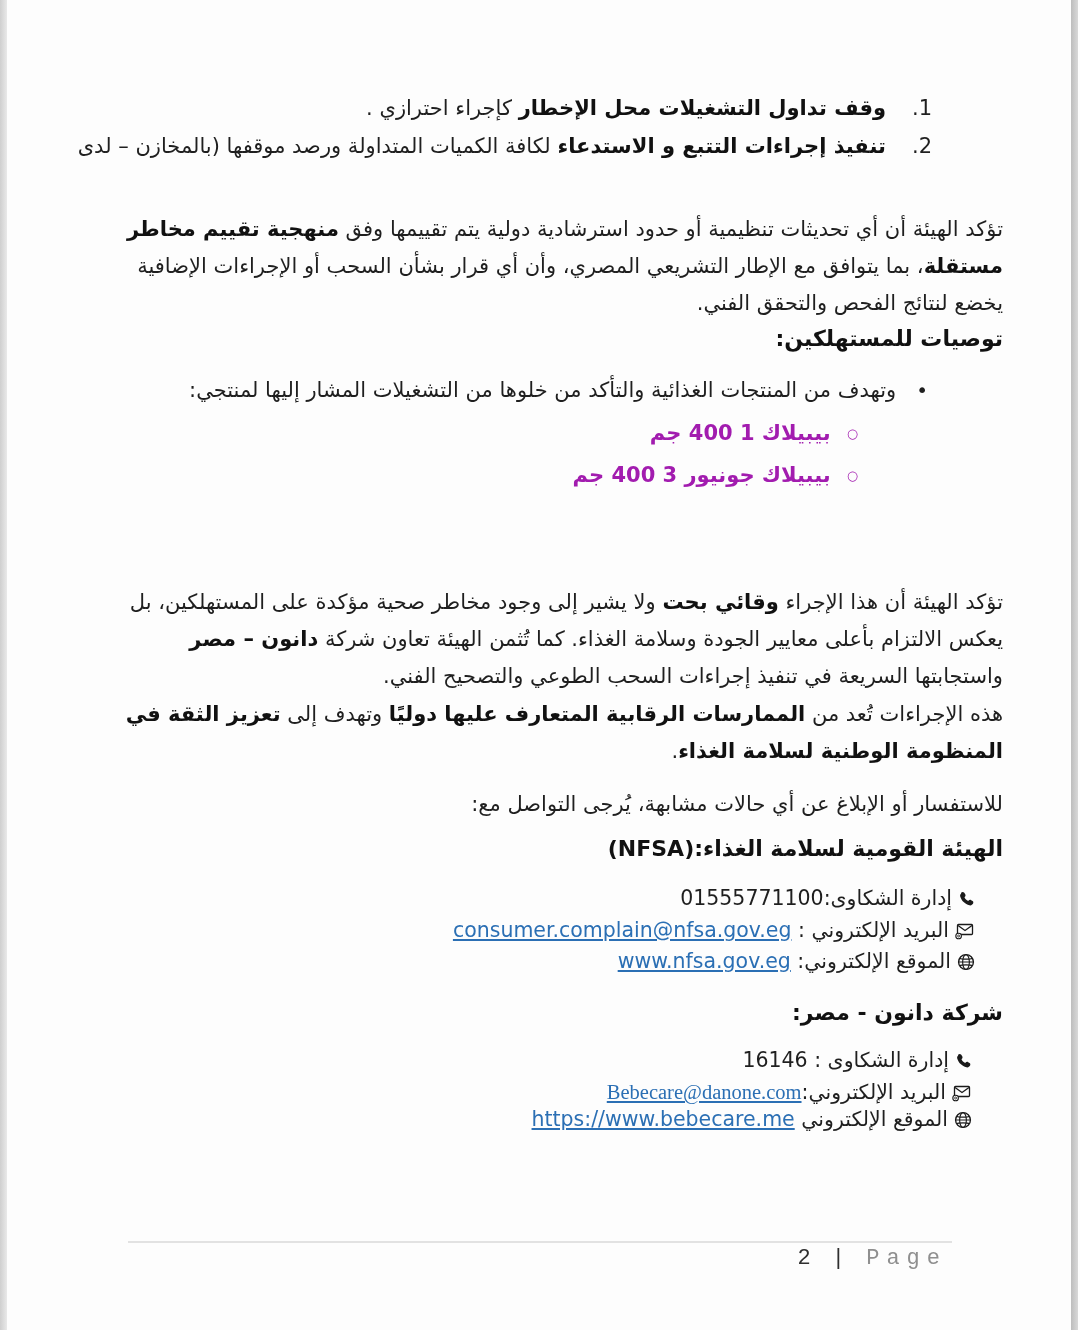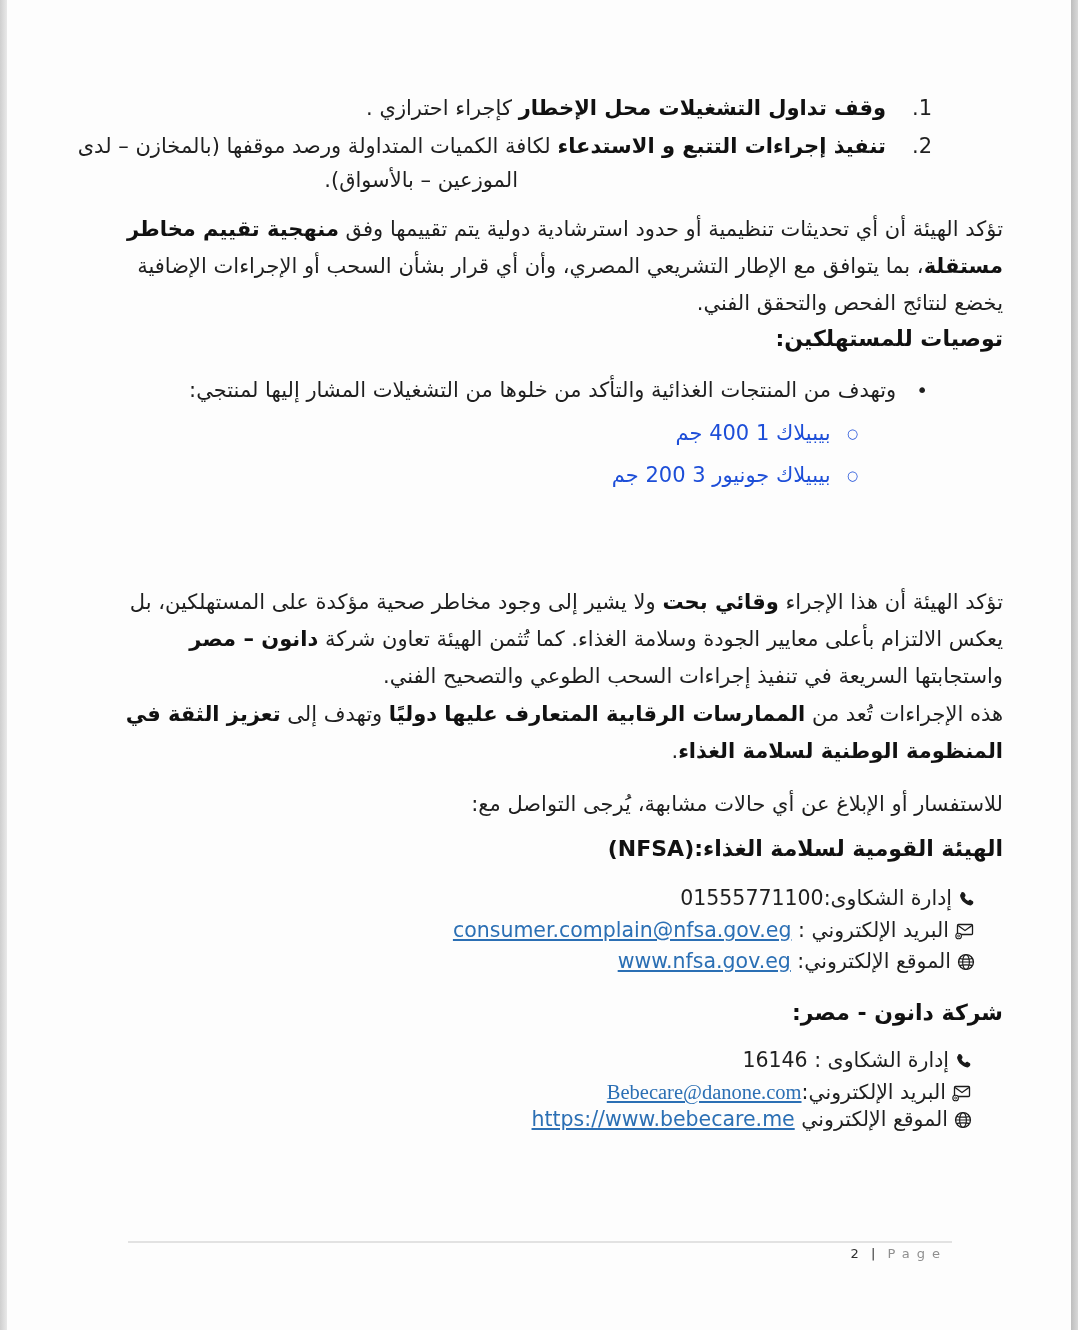--- a/index.html
+++ b/index.html
@@ -12,63 +12,62 @@
   .edge-left{left:0;width:7px;background:linear-gradient(to right,#cfcfcf,#e9e9e9);}
   .edge-right{left:1071px;width:7px;background:linear-gradient(to right,#bdbdbd,#d8d8d8);}
   .abs{position:absolute;direction:rtl;}
   .nowrap{white-space:nowrap;}
   .b{font-weight:bold;color:#111;}
   .body-text{font-size:21px;line-height:37px;text-align:right;}
   .num{display:inline-block;direction:ltr;margin-left:26px;}
   .heading{font-size:22px;font-weight:bold;color:#111;}
   .marker{display:inline-block;margin-left:20px;font-size:20px;}
   .circle-marker{display:inline-block;margin-left:16px;font-size:13px;vertical-align:2px;}
-  .product{font-size:21px;font-weight:normal;color:#1d4ed8;}
+  .product{font-size:21px;font-weight:bold;color:#a21caf;}
   .contact-line{font-size:20.5px;line-height:32px;text-align:right;}
   .contact-line .icn{display:inline-block;vertical-align:-3px;margin-left:6px;}
   a.doc-link{color:#2b6fb4;text-decoration:underline;cursor:pointer;}
   .serif-link{font-family:"Liberation Serif","DejaVu Serif",serif;}
   .footer-rule{position:absolute;top:1241px;left:128px;width:824px;height:2px;background:#e2e2e2;}
   .footer-text{
     position:absolute;direction:ltr;top:1246px;right:133px;
-    font-size:13px;letter-spacing:4px;color:#2f2f2f;
+    font-size:22px;letter-spacing:4px;color:#2f2f2f;font-family:Liberation Mono, monospace;
   }
   .page-label{letter-spacing:7px;color:#8f8f8f;}
   svg{display:inline-block;}
 </style>
 </head>
 <body>
 
 <div id="page">
   <div class="edge edge-left"></div>
   <div class="edge edge-right"></div>
 
   <div class="abs body-text nowrap" style="top:90px;right:148px;">
     <span class="num">.1</span><span class="b">وقف تداول التشغيلات محل الإخطار</span><span> كإجراء احترازي .</span>
   </div>
   <div class="abs body-text nowrap" style="top:128px;right:148px;">
     <span class="num">.2</span><span class="b">تنفيذ إجراءات التتبع و الاستدعاء</span><span> لكافة الكميات المتداولة ورصد موقفها (بالمخازن – لدى</span>
   </div>
-  <div class="abs body-text nowrap" style="top:162px;right:562px;">الموزعين – بالأسواق).</div>
 
   <div class="abs body-text" style="top:211px;right:77px;width:908px;">
     <span>تؤكد الهيئة أن أي تحديثات تنظيمية أو حدود استرشادية دولية يتم تقييمها وفق </span><span class="b">منهجية تقييم مخاطر مستقلة</span><span>، بما يتوافق مع الإطار التشريعي المصري، وأن أي قرار بشأن السحب أو الإجراءات الإضافية يخضع لنتائج الفحص والتحقق الفني.</span>
   </div>
 
   <div class="abs heading nowrap" style="top:326px;right:77px;">توصيات للمستهلكين:</div>
 
   <div class="abs body-text nowrap" style="top:372px;right:152px;">
     <span class="marker">•</span><span>وتهدف من المنتجات الغذائية والتأكد من خلوها من التشغيلات المشار إليها لمنتجي:</span>
   </div>
 
   <div class="abs product nowrap" style="top:421px;right:222px;">
     <span class="circle-marker">○</span><span>بيبيلاك 1 400 جم</span>
   </div>
   <div class="abs product nowrap" style="top:463px;right:222px;">
-    <span class="circle-marker">○</span><span>بيبيلاك جونيور 3 200 جم</span>
+    <span class="circle-marker">○</span><span>بيبيلاك جونيور 3 400 جم</span>
   </div>
 
 
   <div class="abs body-text" style="top:696px;right:77px;width:908px;">
     <span>هذه الإجراءات تُعد من </span><span class="b">الممارسات الرقابية المتعارف عليها دوليًا</span><span> وتهدف إلى </span><span class="b">تعزيز الثقة في المنظومة الوطنية لسلامة الغذاء</span><span>.</span>
   </div>
 
   <div class="abs body-text" style="top:584px;right:77px;width:908px;">
     <span>تؤكد الهيئة أن هذا الإجراء </span><span class="b">وقائي بحت</span><span> ولا يشير إلى وجود مخاطر صحية مؤكدة على المستهلكين، بل يعكس الالتزام بأعلى معايير الجودة وسلامة الغذاء. كما تُثمن الهيئة تعاون شركة </span><span class="b">دانون – مصر</span><span> واستجابتها السريعة في تنفيذ إجراءات السحب الطوعي والتصحيح الفني.</span>
   </div>

